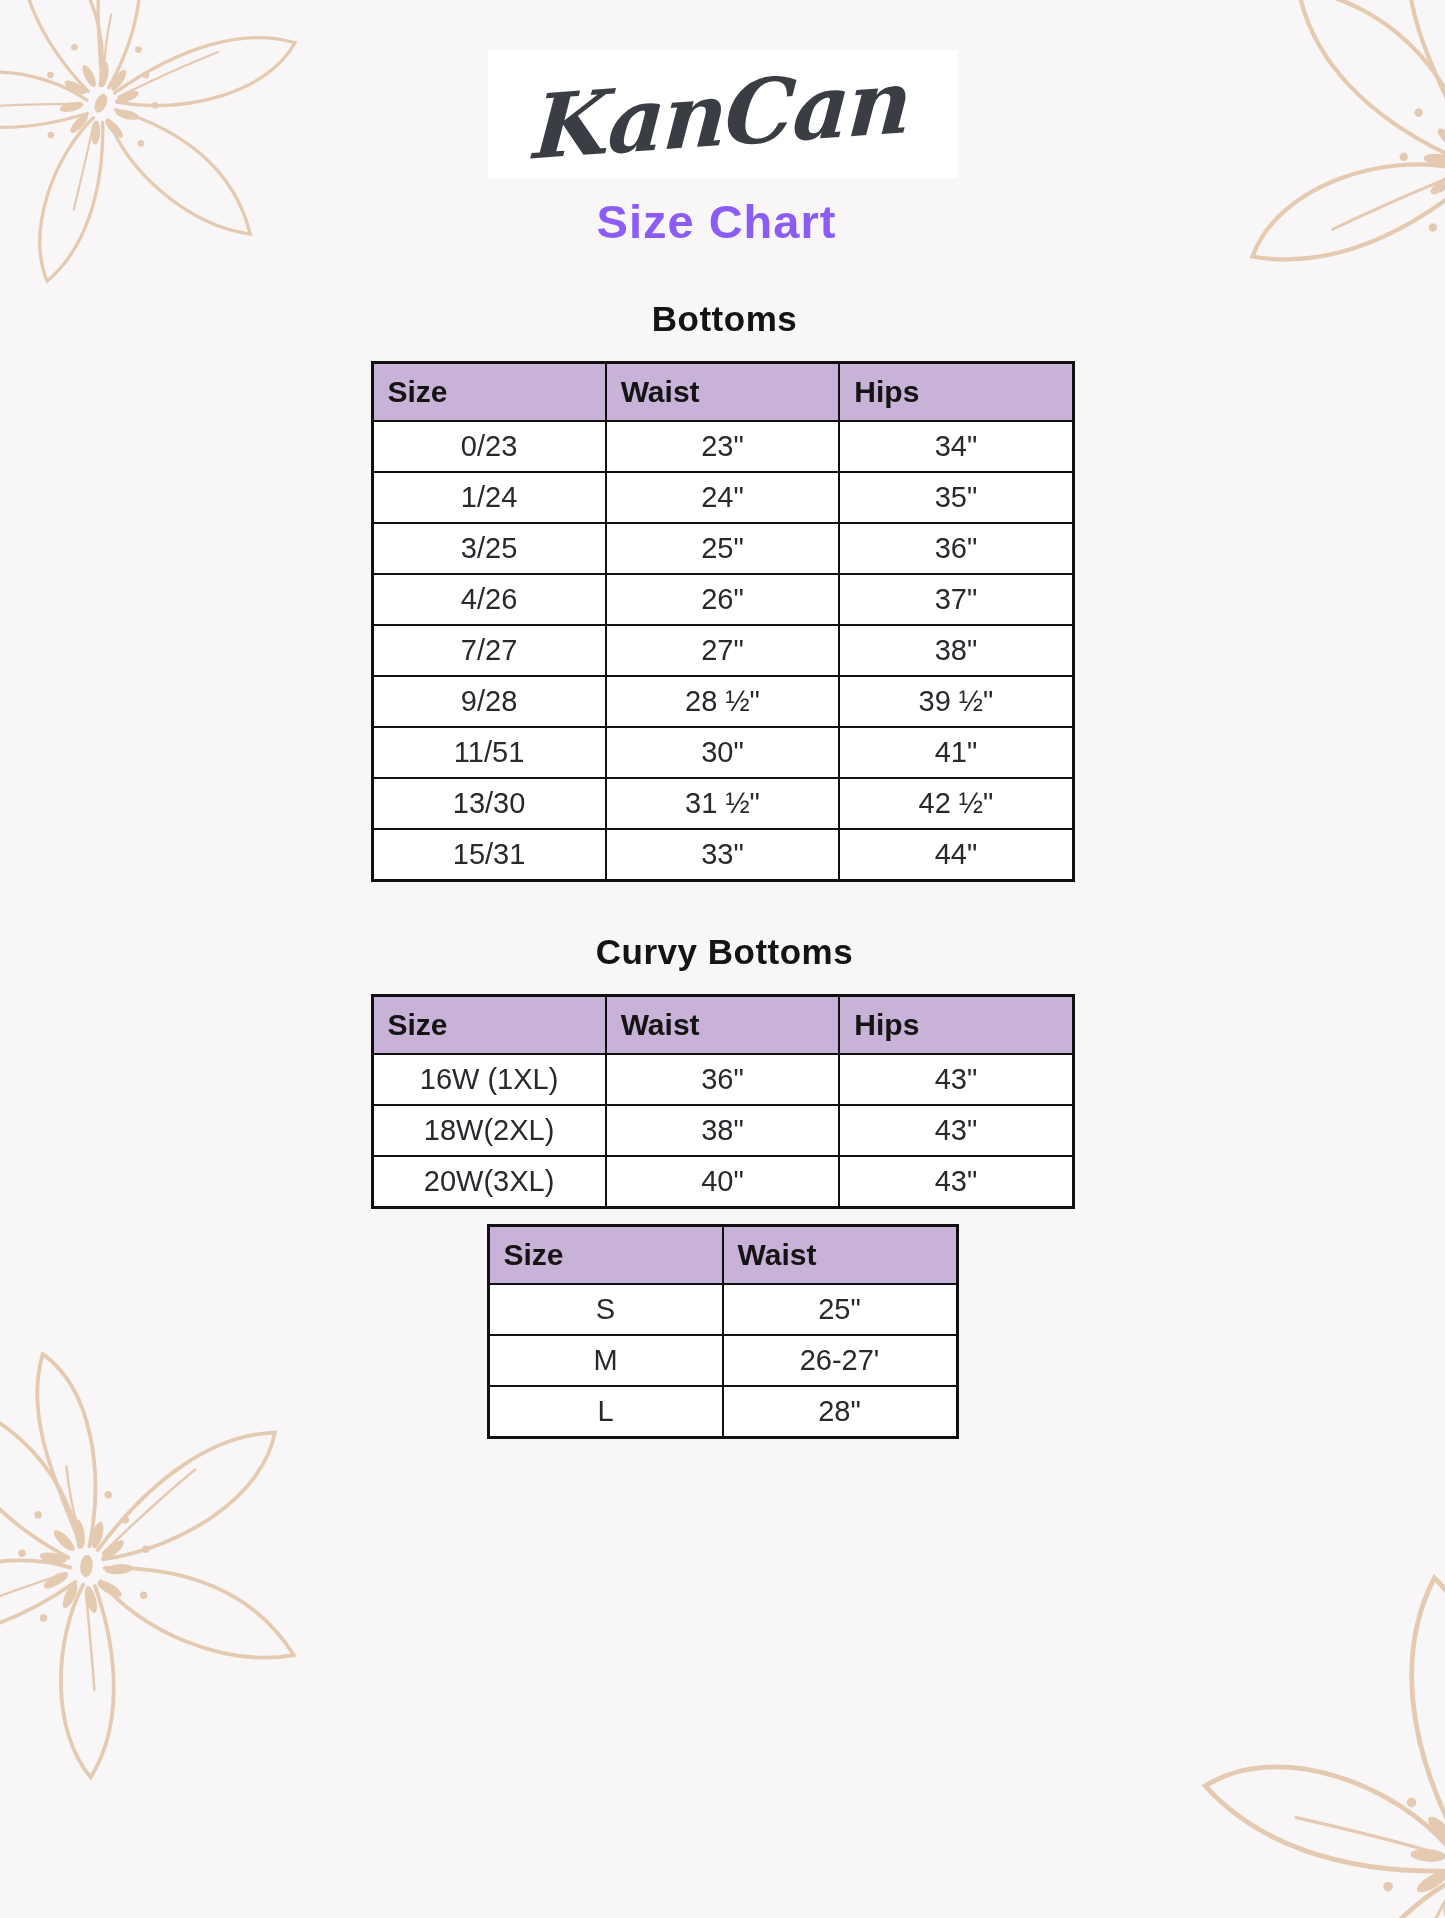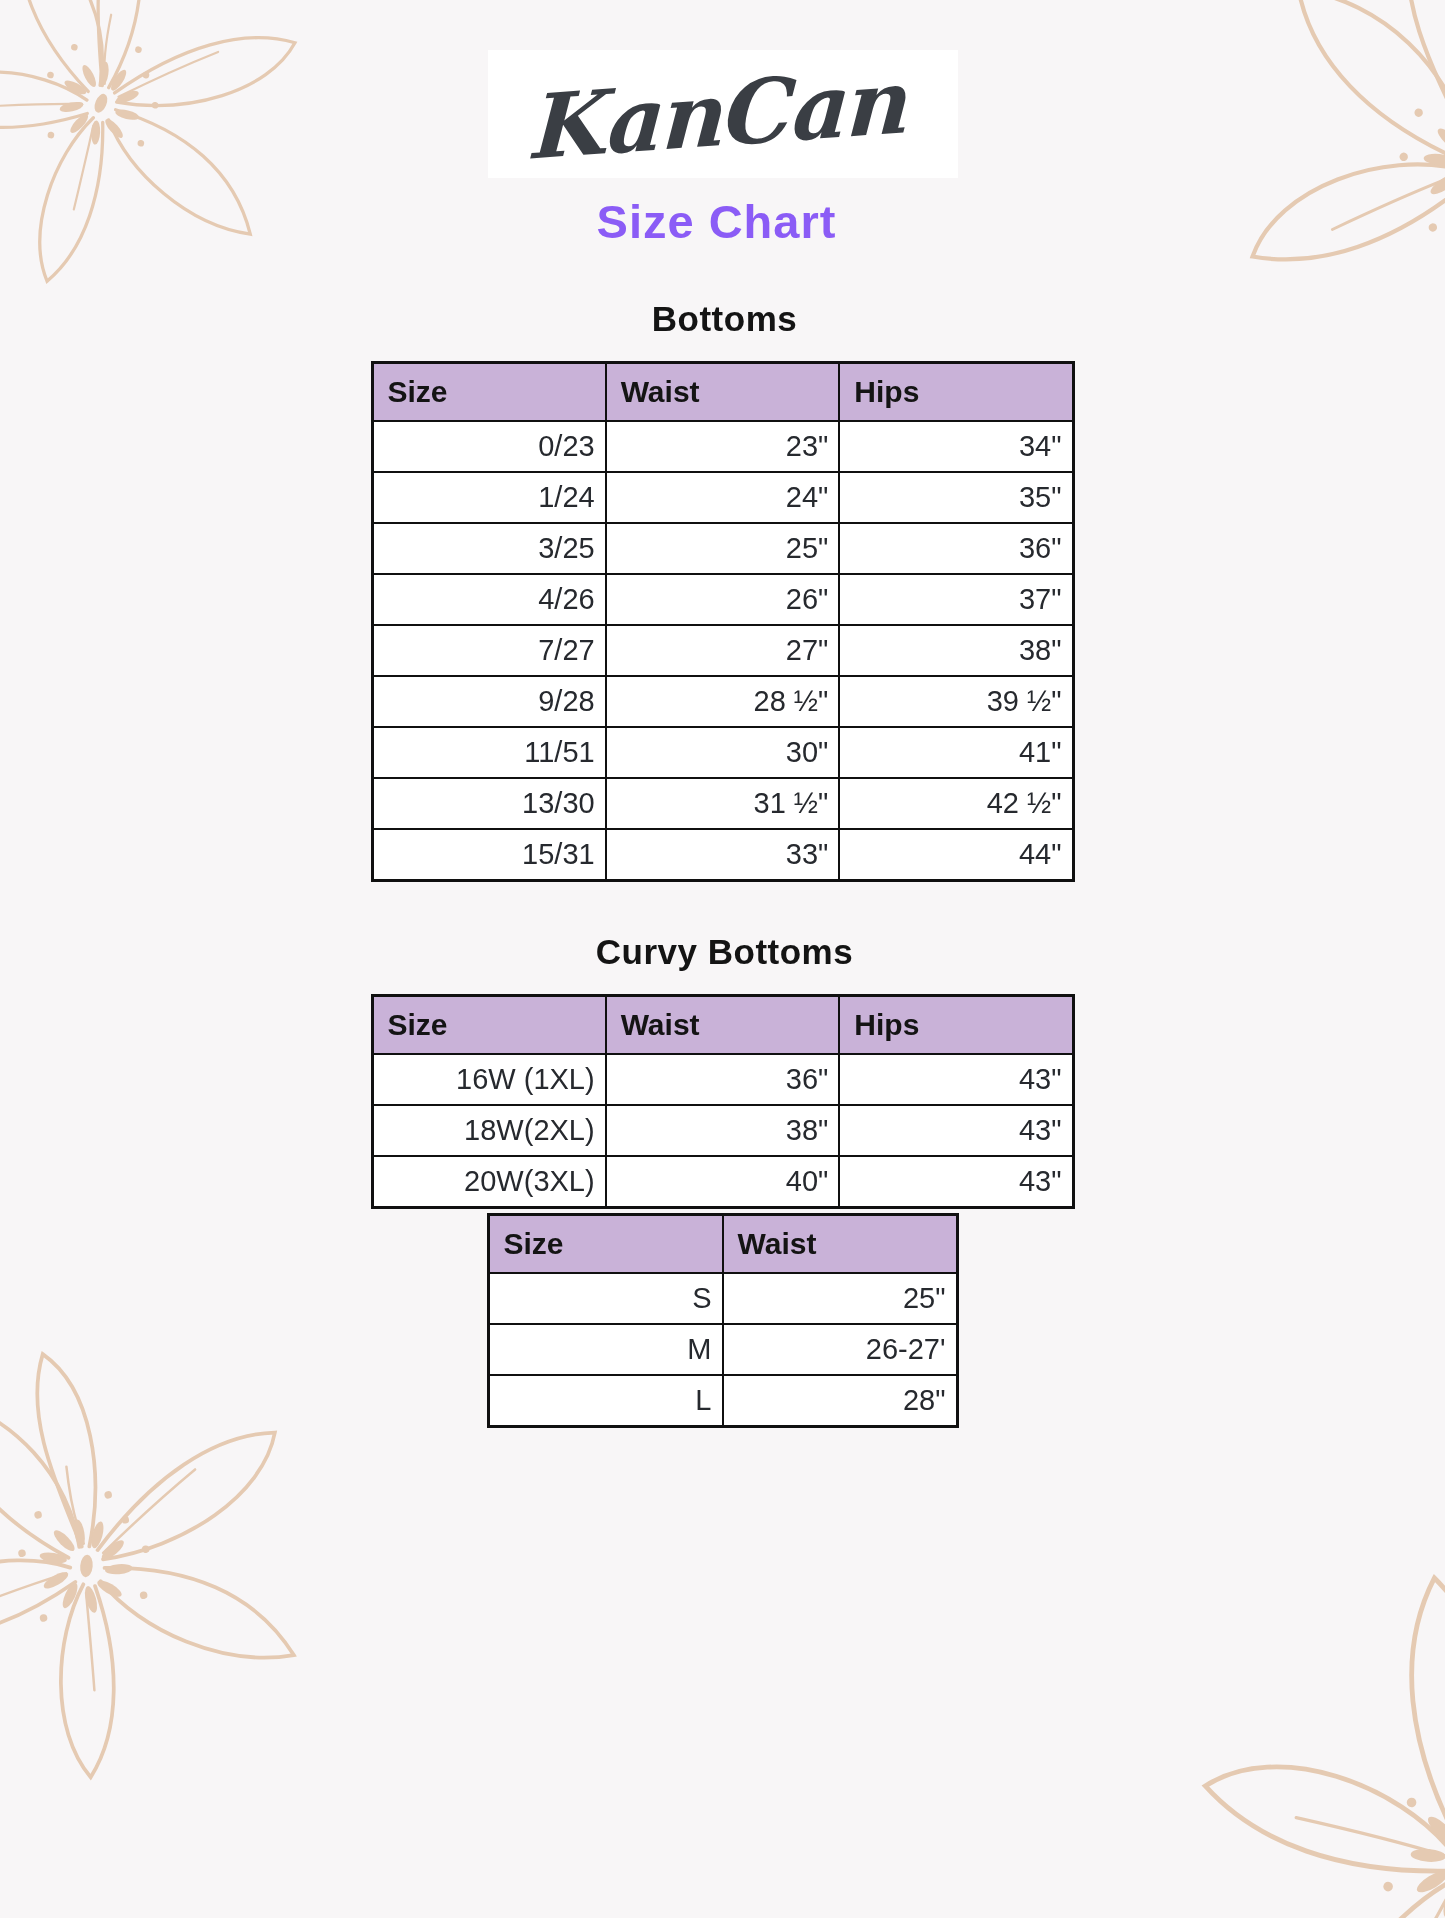--- a/index.html
+++ b/index.html
@@ -43,36 +43,36 @@
   
   .tables-area{position:relative;z-index:2;}
   .section-heading{
     margin:50px 0 22px 4px;
     text-align:center;
     font-size:35px;font-weight:700;
     letter-spacing:.5px;color:#141414;
   }
   table{
     border-collapse:collapse;
-    margin:4px auto;
+    margin:15px auto;
     background:#ffffff;
     table-layout:fixed;
     border:3px solid #101010;
   }
   table.wide{width:704px;}
   table.narrow{width:472px;}
   th,td{border:2px solid #101010;}
   th{
     background:#c9b2d8;
     text-align:left;
     padding:11px 14px;
     font-size:30px;font-weight:700;color:#141414;
   }
   td{
-    text-align:right;
+    text-align:center;
     padding:8px 10px;
     font-size:29px;font-weight:400;color:#26292e;
   }
 </style>
 </head>
 <body>
 
 <div class="page">
 
   <svg width="0" height="0" style="position:absolute" aria-hidden="true">

